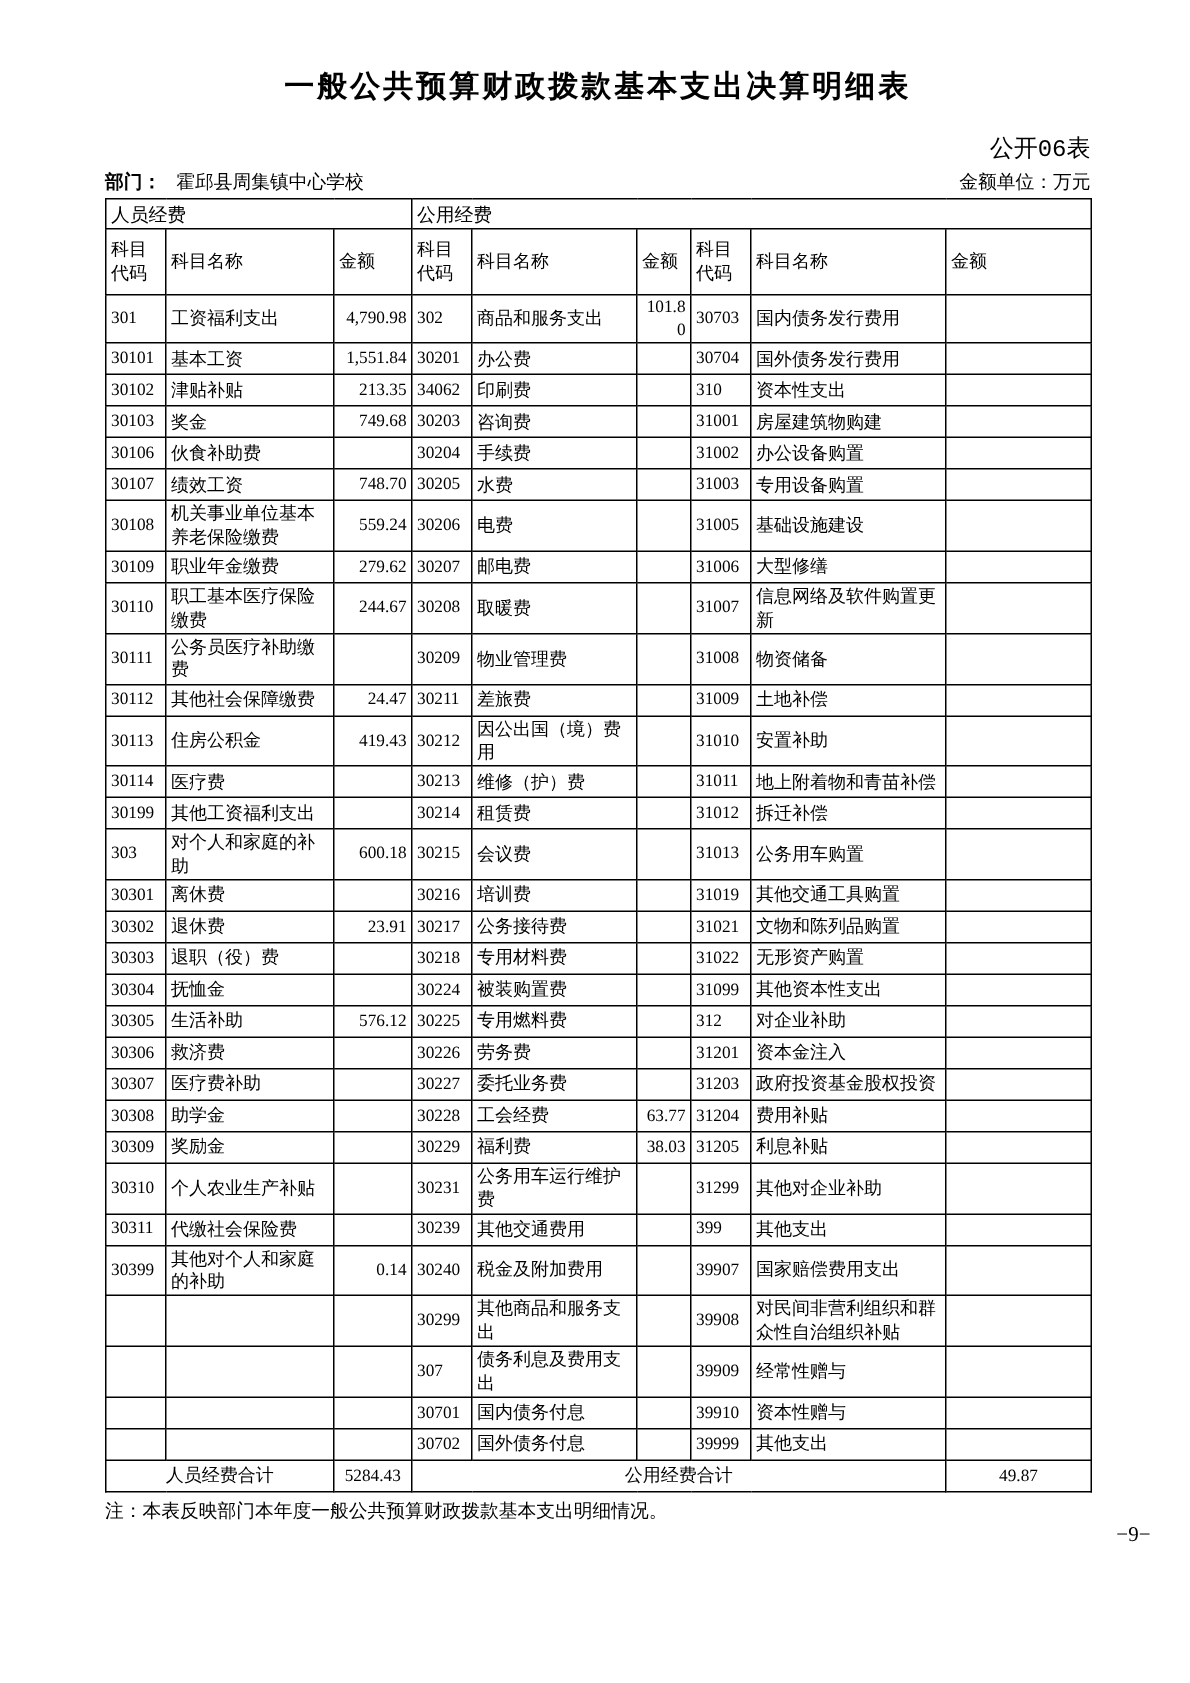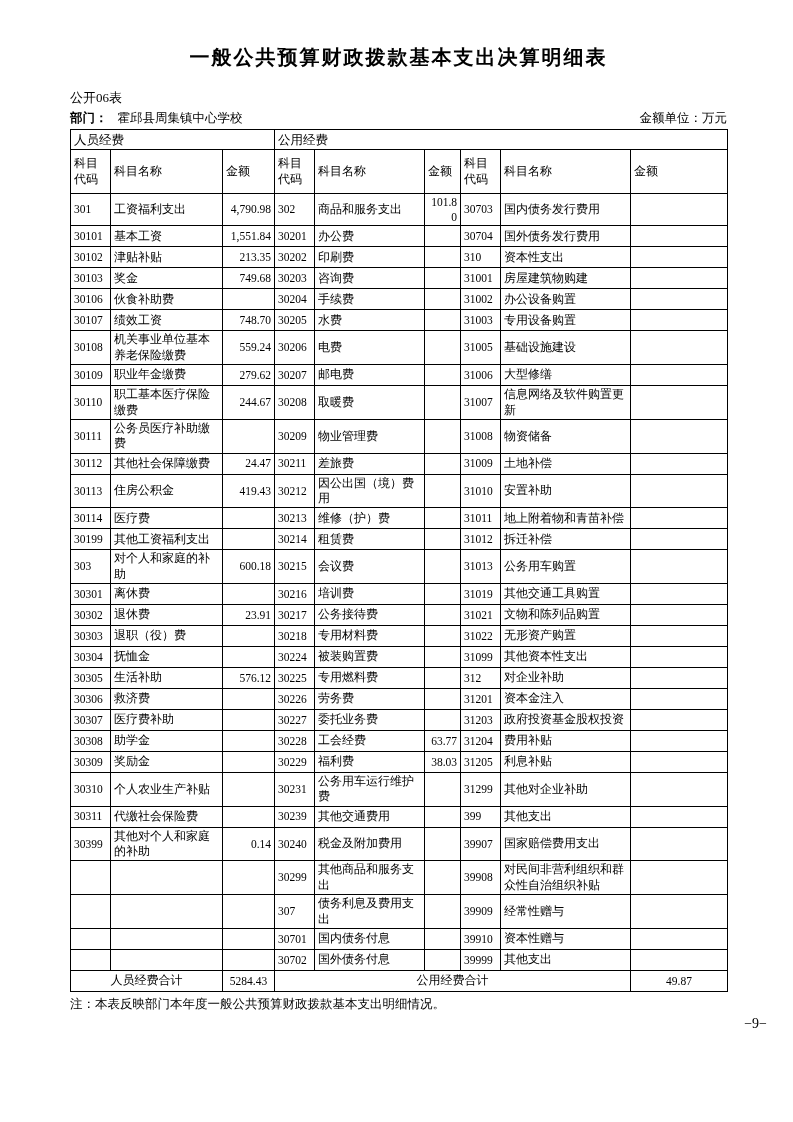--- a/index.html
+++ b/index.html
@@ -3,21 +3,21 @@
 <meta charset="utf-8">
 <style>
   * { margin:0; padding:0; box-sizing:border-box; }
   html,body { background:#ffffff; }
   body {
     width:793px; height:1122px; position:relative;
     color:#000; font-family:"Liberation Serif","DejaVu Serif",serif;
   }
   .page { position:absolute; left:0; top:0; width:793px; height:1122px; padding:40px 66px 0 70px; }
   .title { text-align:center; font-size:20px; font-weight:bold; letter-spacing:2px; margin-top:4px; }
-  .form-no { text-align:left; font-size:13px; margin-top:18px; }
+  .form-no { text-align:right; font-size:16px; margin-top:18px;font-family:Liberation Mono, monospace; }
   .meta-row { display:flex; justify-content:space-between; align-items:flex-end; font-size:12.5px; margin:3px 0 2px 0; }
   .dept .lbl { font-weight:bold;text-align:center; }
   .dept .val { margin-left:10px; }
   table.budget-table {
     width:657px; border-collapse:collapse; table-layout:fixed;
     font-size:12px; border:1.5px solid #000;
   }
   .budget-table th, .budget-table td {
     border:1px solid #000; padding:1px 3px; vertical-align:middle;
     line-height:1.28; overflow:hidden; word-wrap:break-word;
@@ -99,21 +99,21 @@
           <td class="name">办公费</td>
           <td class="amount"></td>
           <td class="code">30704</td>
           <td class="name">国外债务发行费用</td>
           <td class="amount"></td>
         </tr>
         <tr>
           <td class="code">30102</td>
           <td class="name">津贴补贴</td>
           <td class="amount">213.35</td>
-          <td class="code">30202</td>
+          <td class="code">34062</td>
           <td class="name">印刷费</td>
           <td class="amount"></td>
           <td class="code">310</td>
           <td class="name">资本性支出</td>
           <td class="amount"></td>
         </tr>
         <tr>
           <td class="code">30103</td>
           <td class="name">奖金</td>
           <td class="amount">749.68</td>

